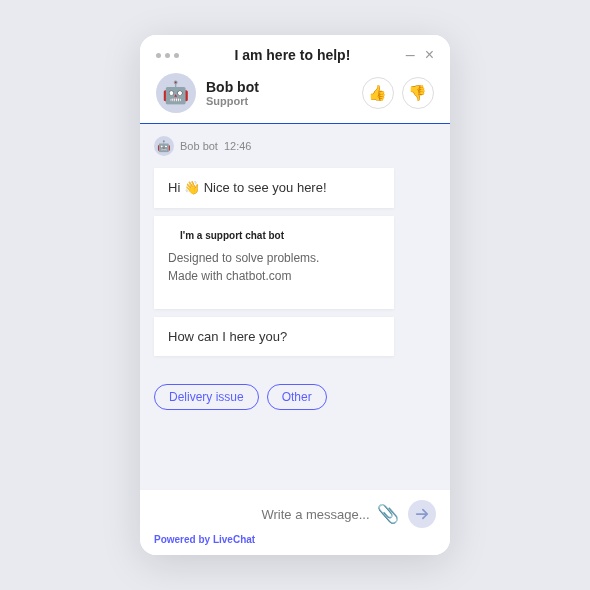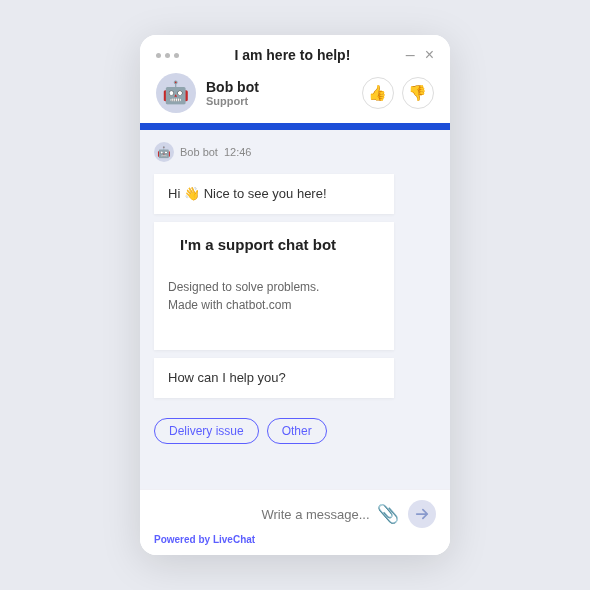--- a/index.html
+++ b/index.html
@@ -21,21 +21,21 @@
       box-shadow: 0 8px 40px rgba(0,0,0,0.13);
       display: flex;
       flex-direction: column;
       overflow: hidden;
     }
 
     
     .header {
       background: #fff;
       padding: 12px 16px 10px 16px;
-      border-bottom: 7px solid #1d4ed8;
+      border-bottom: 1px solid #1d4ed8;
       flex-shrink: 0;
     }
 
     .header-top {
       display: flex;
       align-items: center;
       justify-content: space-between;
       margin-bottom: 10px;
     }
 
@@ -175,51 +175,51 @@
     .bubble-hi {
       font-size: 13px;
     }
 
     .bubble-support {
       padding: 12px 14px;
     }
 
     .bubble-support .support-title {
       font-weight: 700;
-      font-size: 15px;
+      font-size: 10px;
       color: #222;
-      margin-bottom: 22px;
+      margin-bottom: 6px;
       padding-left: 12px;
     }
 
     .bubble-support .support-desc {
       font-size: 12px;
       color: #666;
       line-height: 1.5;
-      margin-bottom: 24px;
+      margin-bottom: 12px;
     }
 
     .try-link {
       color: #5c5fff;
       font-size: 13px;
       font-weight: 600;
       cursor: pointer;
       text-align: center;
       display: block;
     }
 
     .bubble-question {
       font-size: 13px;
     }
 
     .options-row {
       display: flex;
       flex-wrap: wrap;
       gap: 8px;
-      margin-top: 12px;
+      margin-top: 20px;
     }
 
     .option-chip {
       border: 1.5px solid #5c5fff;
       color: #5c5fff;
       background: transparent;
       border-radius: 20px;
       padding: 5px 14px;
       font-size: 12px;
       cursor: pointer;
@@ -338,21 +338,21 @@
     </div>
 
     <div class="bubble bubble-support">
       <div class="support-title">I'm a support chat bot</div>
       <div class="support-desc">
         <span>Designed to solve problems.<br>Made with chatbot.com</span>
       </div>
     </div>
 
     <div class="bubble bubble-question">
-      <span>How can I help you?</span>
+      <span>How can I here you?</span>
     </div>
 
     <div class="options-row">
       <button class="option-chip">Delivery issue</button>
       <button class="option-chip">Other</button>
     </div>
 
   </div>
 
   <div class="input-area">

